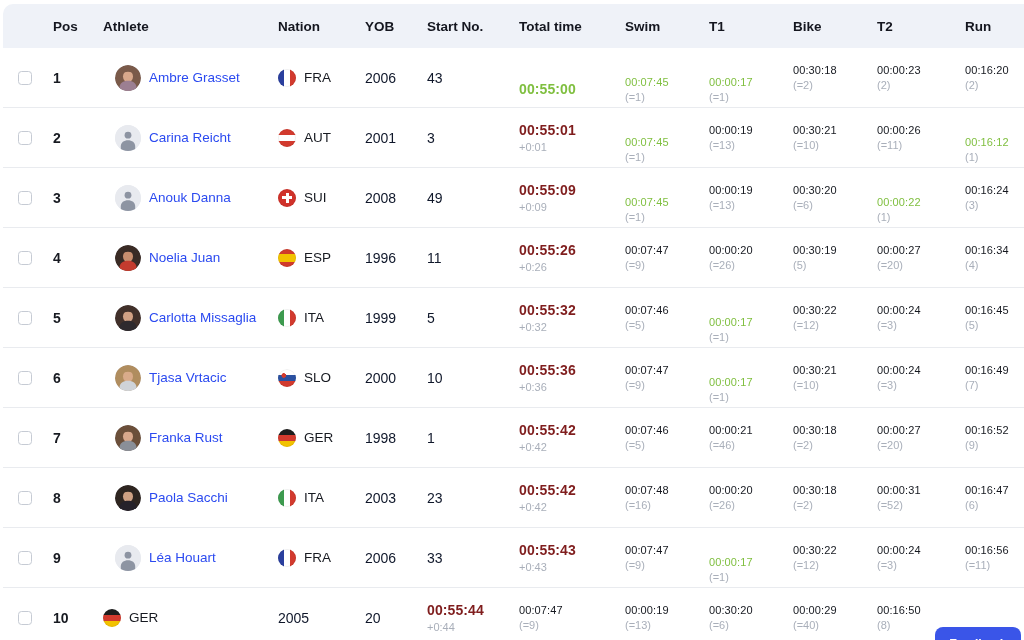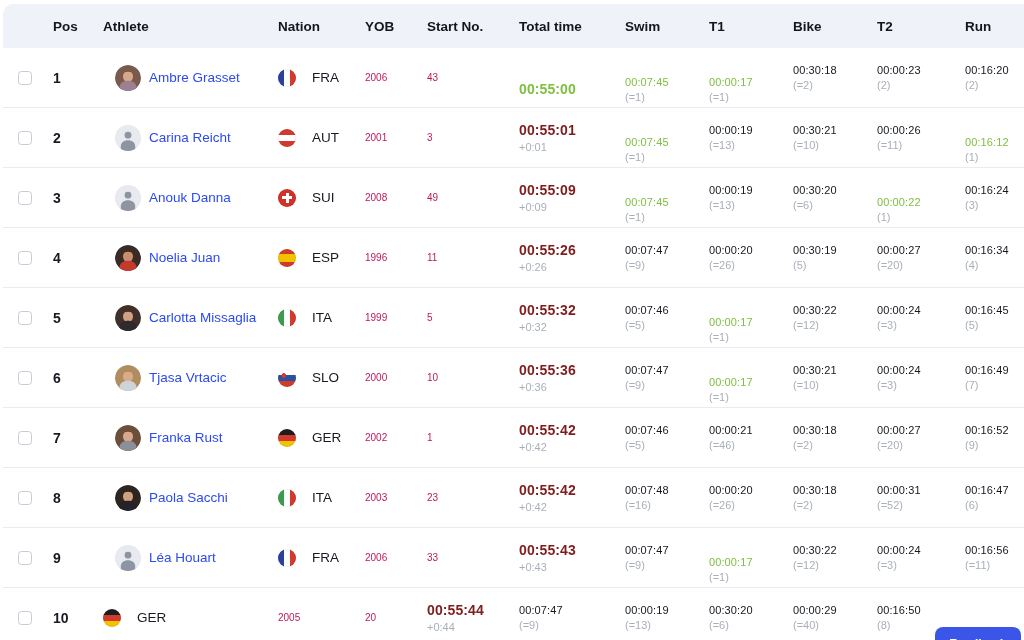--- a/index.html
+++ b/index.html
@@ -75,42 +75,42 @@
   }
   .avatar svg { display: block; }
   .name {
     font-size: 13.5px;
     font-weight: 400;
     color: #2b4af0;
     line-height: 1.3;
     cursor: pointer;
     text-decoration: none;
   }
-  .nation-cell { display: flex; align-items: center; gap: 16px; padding-left: 10px; }
+  .nation-cell { display: flex; align-items: center; gap: 8px; padding-left: 10px; }
   .flag {
     width: 18px; height: 18px;
     border-radius: 50%;
     flex: 0 0 18px;
     box-shadow: inset 0 0 0 1px rgba(0,0,0,.06);
   }
   .flag-fra { background: linear-gradient(90deg,#2a3f9e 33.3%,#ffffff 33.3% 66.6%,#d23a2e 66.6%); }
   .flag-aut { background: linear-gradient(180deg,#d23a2e 33.3%,#ffffff 33.3% 66.6%,#d23a2e 66.6%); }
   .flag-sui { background:
       linear-gradient(#ffffff,#ffffff) center/10px 3px no-repeat,
       linear-gradient(#ffffff,#ffffff) center/3px 10px no-repeat,
       #d0322a; }
   .flag-esp { background: linear-gradient(180deg,#d03a2b 27%,#f2c200 27% 73%,#d03a2b 73%); }
   .flag-ita { background: linear-gradient(90deg,#3d9b4f 33.3%,#ffffff 33.3% 66.6%,#d23a2e 66.6%); }
   .flag-slo { background:
       radial-gradient(circle at 32% 36%, #d23a2e 0 2px, transparent 2.6px),
       linear-gradient(180deg,#ffffff 33.3%,#2a50a0 33.3% 66.6%,#d23a2e 66.6%); }
   .flag-ger { background: linear-gradient(180deg,#1d1d1d 33.3%,#d23a2e 33.3% 66.6%,#f2c200 66.6%); }
   .nation-code { font-size: 13.5px; font-weight: 500; color: #171a21; }
 
-  .yob, .startno { font-size: 10px; font-weight: 500; color: #be185d; }
+  .yob, .startno { font-size: 14px; font-weight: 500; color: #0f172a; }
 
   .timecell { display: flex; flex-direction: column; justify-content: center; }
   .time-main { font-size: 14px; font-weight: 700; color: #7f1d1d; letter-spacing: .1px; }
   .time-split { font-size: 11px; font-weight: 400; color: #15181f; letter-spacing: .1px; }
   .time-sub { font-size: 11px; color: #a9afba; margin-top: 3px; }
   .green { color: #7fbf3f !important; margin-top: 23px; }
 
   
   .feedback-btn {
     position: absolute;
@@ -443,21 +443,21 @@
                 <path d="M4.5 22.5c0-4.4 3.8-6.8 8.5-6.8s8.5 2.4 8.5 6.8v3.5H4.5z" fill="#8a8f98"></path>
                 <path d="M6.5 9.5c0-4.2 2.9-6.3 6.5-6.3s6.5 2.1 6.5 6.3c-1.1-1.9-3.4-2.8-6.5-2.8s-5.4.9-6.5 2.8z" fill="#6b4f3a"></path>
               </svg>
             </span>
             <a class="name">Franka Rust</a>
           </div>
           <div class="nation-cell">
             <span class="flag flag-ger"></span>
             <span class="nation-code">GER</span>
           </div>
-          <div class="td yob">2002</div>
+          <div class="td yob">1998</div>
           <div class="td startno">1</div>
           <div class="td timecell">
             <div class="time-main">00:55:42</div>
             <div class="time-sub">+0:42</div>
           </div>
           <div class="td timecell">
             <div class="time-split">00:07:46</div>
             <div class="time-sub">(=5)</div>
           </div>
           <div class="td timecell">

